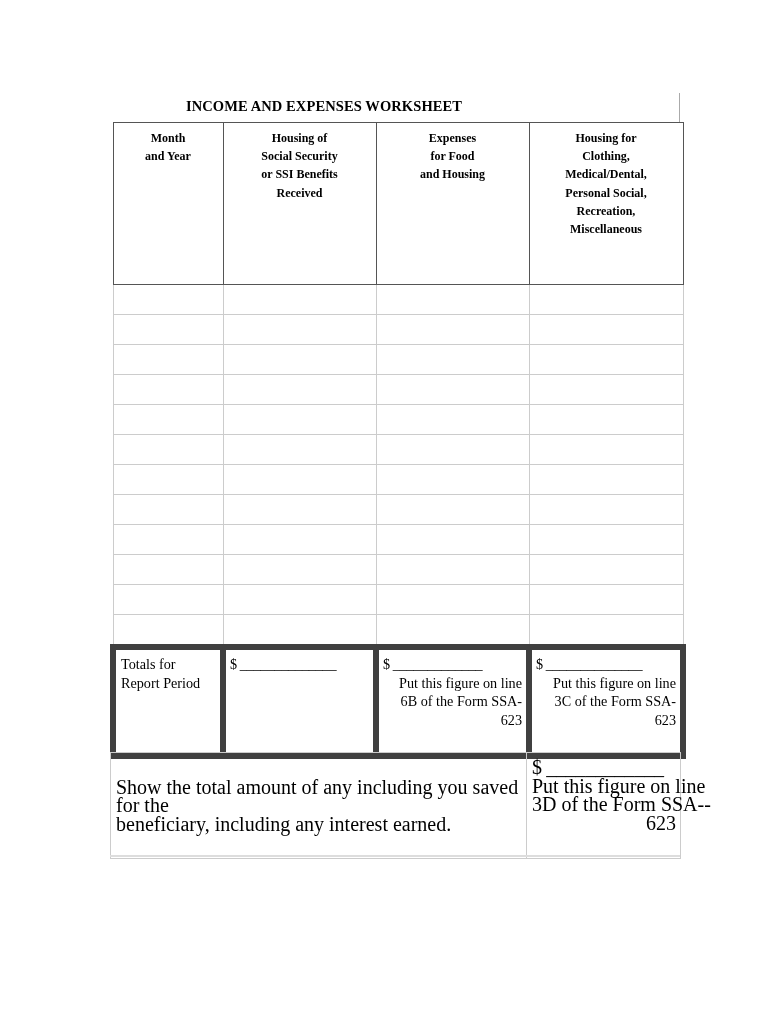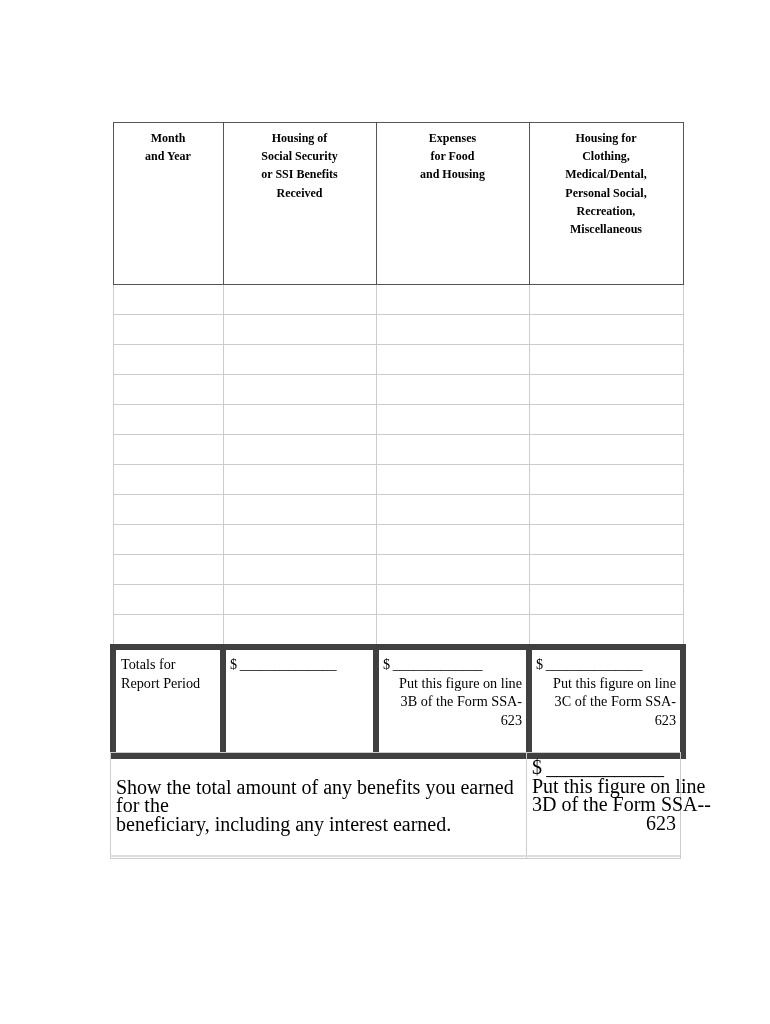--- a/index.html
+++ b/index.html
@@ -133,20 +133,23 @@
     background: #dddddd;
   }
 
   .nowrap { white-space: nowrap; text-align: right; }
 </style>
 </head>
 <body>
 
 <div class="page">
 
+  <div class="title-row">
+    <div class="title-text">INCOME AND EXPENSES WORKSHEET</div>
+  </div>
 
   <table class="grid">
     <colgroup>
       <col class="c1">
         <col class="c2">
         <col class="c3">
         <col class="c4">
     </colgroup>
     <tbody>
       <tr class="hdr">
@@ -249,21 +252,21 @@
             <span class="us">$</span>
             <span>______________</span>
           </div>
         </td>
         <td>
           <div class="money-line">
             <span class="us">$</span>
             <span>_____________</span>
           </div>
           <div class="nowrap">Put this figure on line</div>
-          <div class="nowrap">3B of the Form SSA-</div>
+          <div class="nowrap">6B of the Form SSA-</div>
           <div class="nowrap">623</div>
         </td>
         <td>
           <div class="money-line">
             <span class="us">$</span>
             <span>______________</span>
           </div>
           <div class="nowrap">Put this figure on line</div>
           <div class="nowrap">3C of the Form SSA-</div>
           <div class="nowrap">623</div>
@@ -273,21 +276,21 @@
   </table>
 
   <table class="bottom">
     <colgroup>
         <col class="b1">
         <col class="b2">
       </colgroup>
     <tbody>
       <tr>
         <td class="note">
-          <div>Show the total amount of any benefits you earned for the</div>
+          <div>Show the total amount of any including you saved for the</div>
           <div>beneficiary, including any interest earned.</div>
         </td>
         <td>
           <div class="money-line">
             <span class="us">$</span>
             <span>____________</span>
           </div>
           <div class="nowrap">Put this figure on line</div>
           <div class="nowrap">3D of the Form SSA--</div>
           <div class="nowrap">623</div>

